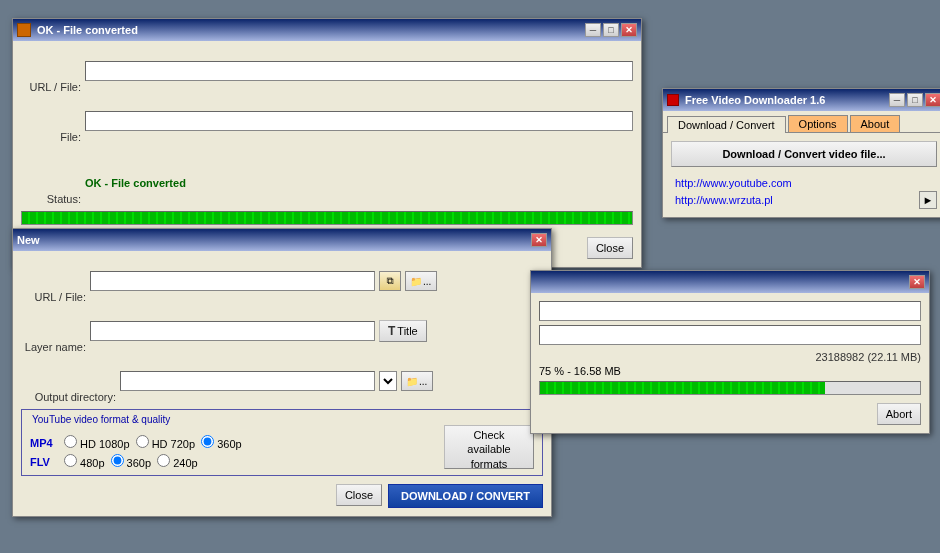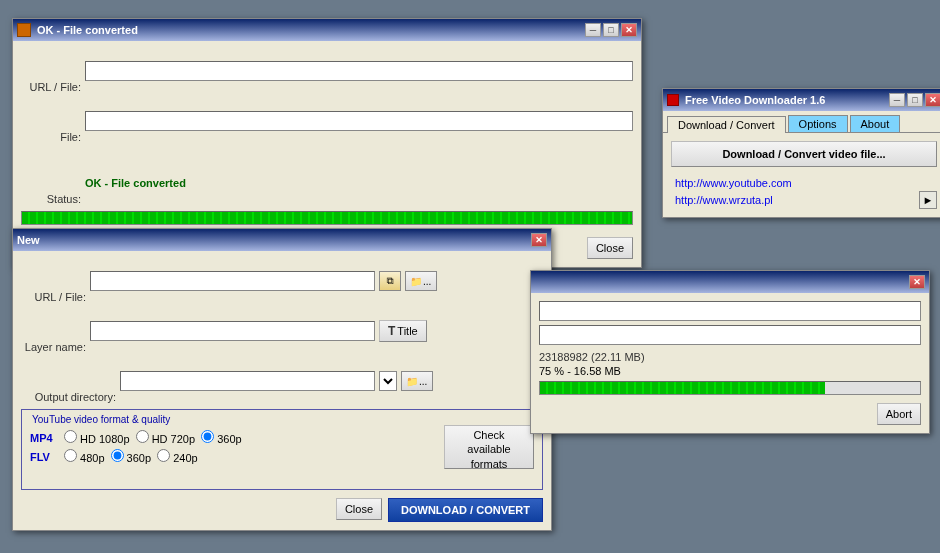--- a/index.html
+++ b/index.html
@@ -148,37 +148,37 @@
       display: flex;
       border-bottom: 1px solid #888;
       padding: 4px 4px 0;
       background: #ece9d8;
     }
 
     .tab {
       padding: 2px 10px;
       border: 1px solid #888;
       border-bottom: none;
-      background: #7dd3fc;
+      background: #fdba74;
       cursor: pointer;
       font-size: 11px;
       margin-right: 2px;
     }
 
     .tab.active {
       background: #ece9d8;
       position: relative;
       top: 1px;
       z-index: 1;
     }
 
     
     .fieldset-group {
       border: 1px solid #5555aa;
-      padding: 4px 8px 20px;
+      padding: 4px 8px 6px;
       margin-top: 2px;
     }
 
     .fieldset-legend {
       color: #0000aa;
       font-size: 10px;
       padding: 0 2px;
     }
 
     .radio-row {
@@ -337,21 +337,21 @@
 
     <div class="form-row">
       <span class="form-label" style="min-width:95px;text-align:right;">Output directory:</span>
       <input type="text" class="text-input" style="width: 255px;">
       <select style="width:18px; padding:0;"><option>▼</option></select>
       <div class="icon-btn" style="width:32px;">📁...</div>
     </div>
 
     <div class="fieldset-group">
       <div class="fieldset-legend">YouTube video format &amp; quality</div>
-      <div style="display:flex; align-items:center; gap:8px;">
+      <div style="display:flex; align-items:flex-end; gap:8px;">
         <div style="flex:1;">
 
           <div class="radio-row" style="margin-bottom:4px;">
             <span class="format-label">MP4</span>
             <label><input type="radio" name="mp4" style=""> <span>HD 1080p</span></label>
             <label><input type="radio" name="mp4" style=""> <span>HD 720p</span></label>
             <label><input type="radio" name="mp4" checked="" style=""> <span>360p</span></label>
           </div>
 
           <div class="radio-row">
@@ -418,21 +418,21 @@
     <div class="title-text"></div>
     <div class="window-controls">
       <div class="win-btn close-btn">
           <span>✕</span>
         </div>
     </div>
   </div>
   <div class="window-body">
     <input type="text" class="text-input" style="width: 100%; margin-bottom: 4px;" readonly="">
     <input type="text" class="text-input" style="width: 100%; margin-bottom: 6px;" readonly="">
-    <div style="margin-bottom:2px; color:#333;">23188982 (22.11 MB)</div>
+    <div style="margin-bottom:2px; color:#333;text-align:right;">23188982 (22.11 MB)</div>
     <div style="font-weight:normal; margin-bottom:4px;">75 % - 16.58 MB</div>
     <div class="progress-bar" style="margin-bottom:8px;">
       <div class="progress-fill" style="width:75%;"></div>
     </div>
     <div style="display:flex; justify-content:flex-end;">
       <button class="btn">Abort</button>
     </div>
   </div>
 </div>
 

